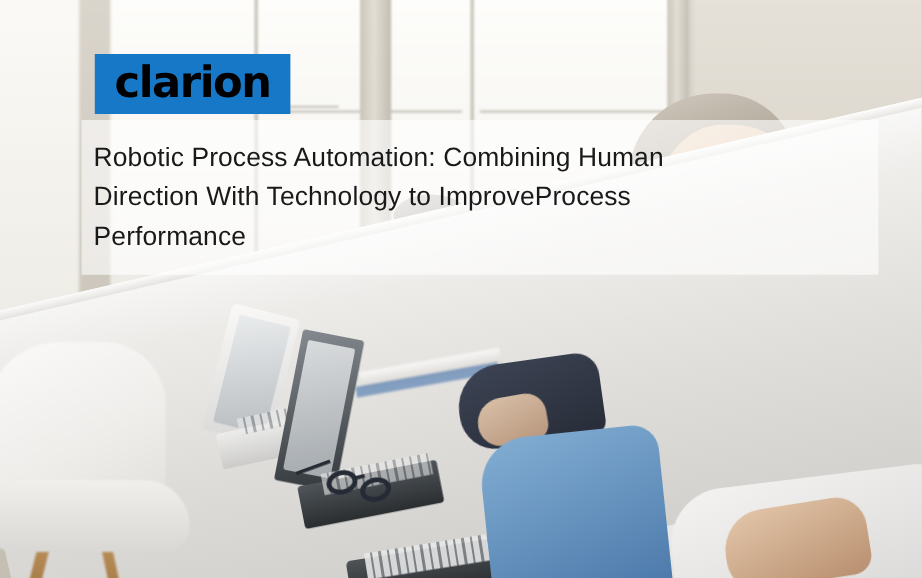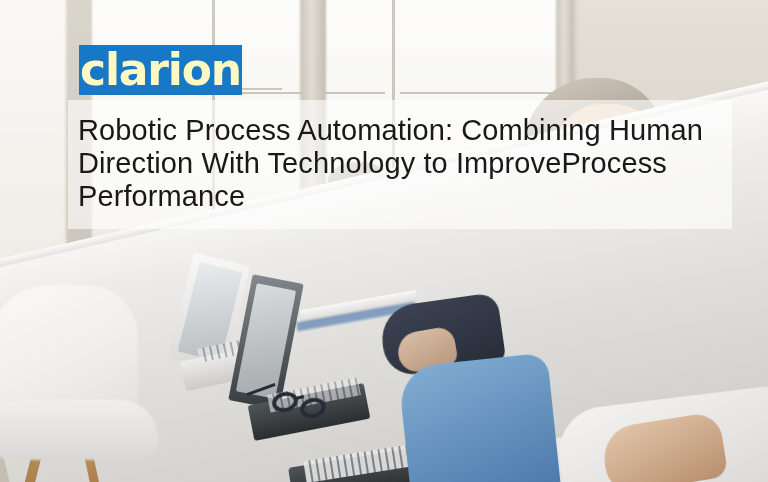--- a/index.html
+++ b/index.html
@@ -289,38 +289,38 @@
   }
 
   
   #title-overlay {
     position:absolute;
     left:68px; top:100px; width:664px; height:129px;
     background:rgba(255,255,255,.62);
     padding:14px 0 0 10px;
   }
   #title-text {
-    font-size:29px;
+    font-size:22px;
     line-height:33px;
     letter-spacing:.1px;
     color:#191919;
     font-weight:400;
     white-space:pre-line;
   }
 
   
   #logo {
     position:absolute;
     left:79px; top:45px; width:163px; height:50px;
     background:#1878c8;
     display:flex; align-items:center; justify-content:center;
   }
   #logo-text {
-    color:#fef9c3;
-    font-size:44px;
+    color:#000000;
+    font-size:36px;
     font-weight:700;
     letter-spacing:-1.2px;
     line-height:1;
     font-family:"DejaVu Sans", sans-serif;
   }
 </style>
 </head>
 <body>
 
 <div id="banner">

